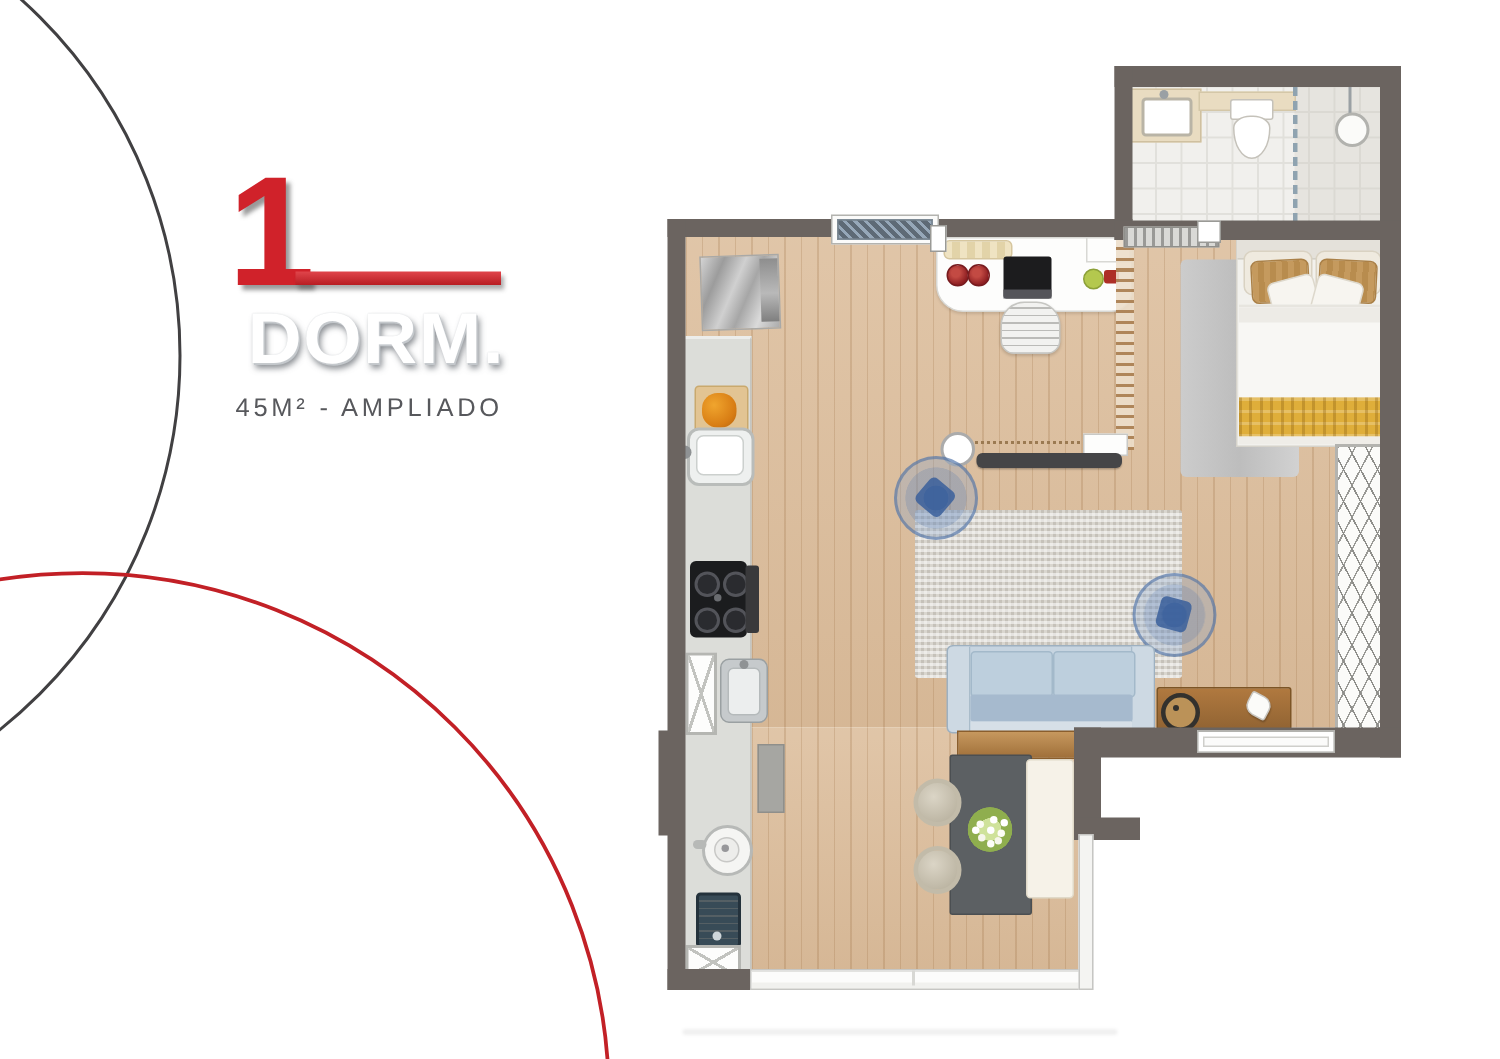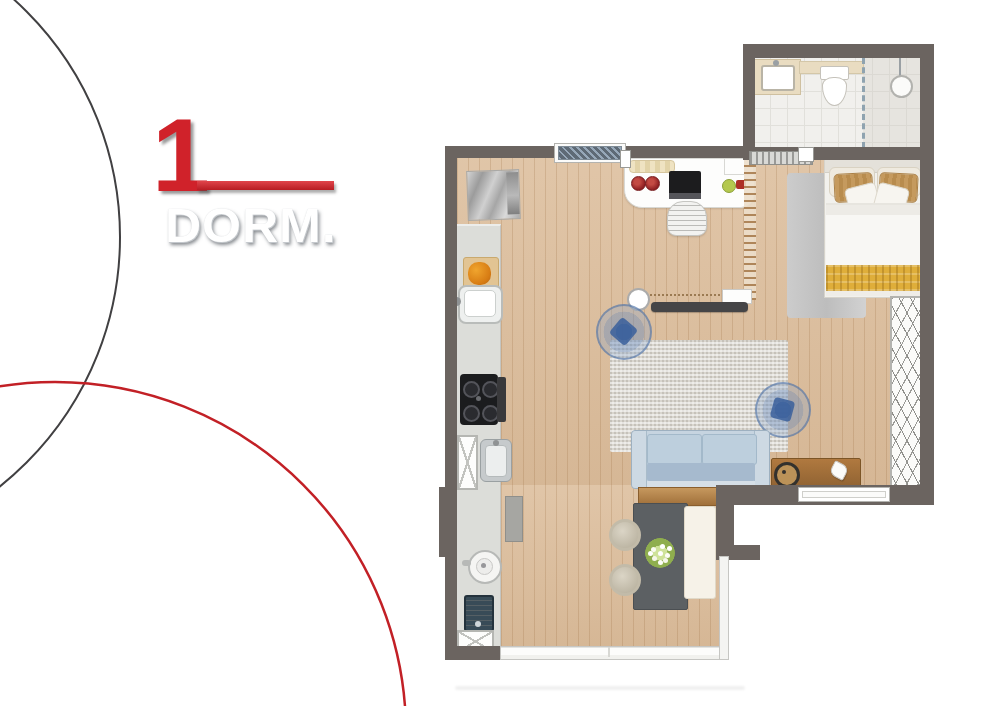--- a/index.html
+++ b/index.html
@@ -52,20 +52,21 @@
 
   <svg class="abs" style="left:0;top:0;" width="1000" height="706" viewBox="0 0 1000 706">
     <circle cx="-199" cy="237" r="319" fill="none" stroke="#414042" stroke-width="2"></circle>
     <circle cx="55" cy="733" r="351" fill="none" stroke="#c22026" stroke-width="2.5"></circle>
   </svg>
 
   <div class="abs" style="left:0;top:0;width:400px;height:300px;">
     <div class="logo-number" style="left:152px;top:103px;">1</div>
     <div class="logo-underline" style="left:197px;top:181px;width:137px;height:9px;"></div>
     <div class="logo-title" style="left:165px;top:201px;">DORM.</div>
+    <div class="logo-subtitle" style="left:157px;top:262px;">45M² - AMPLIADO</div>
   </div>
 
   <div class="abs" style="left:0;top:0;width:1000px;height:706px;">
 
     <div class="wood" style="left:457px;top:158px;width:463px;height:327px;"></div>
     <div class="wood" style="left:457px;top:485px;width:262px;height:161px;"></div>
     <div class="tile" style="left:753px;top:57px;width:167px;height:91px;"></div>
     <div class="abs" style="left:863px;top:57px;width:57px;height:91px;background:rgba(205,202,193,0.30);"></div>
 
     <div class="abs" style="left:456px;top:224px;width:44px;height:422px;background:#dcddd9;border-right:1px solid #c4c5c1;border-top:2px solid #ecedeb;"></div>

